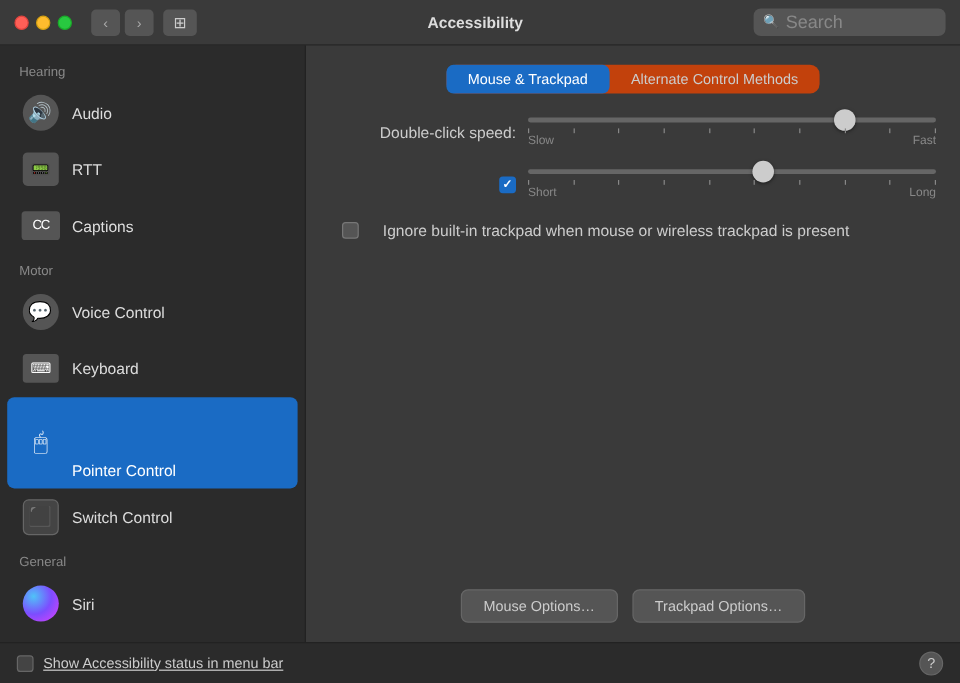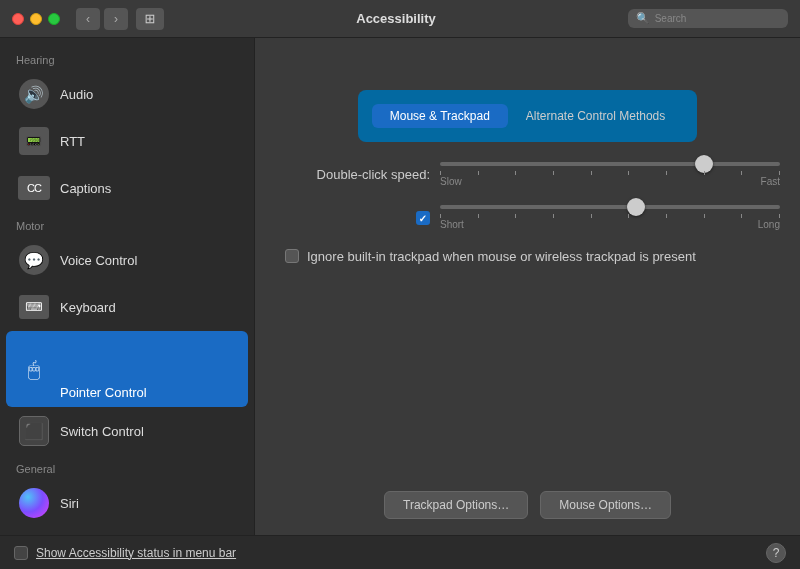--- a/index.html
+++ b/index.html
@@ -89,21 +89,21 @@
     }
     .search-icon-unicode {
       color: #aaa;
       font-size: 11px;
     }
     .search-input {
       background: transparent;
       border: none;
       outline: none;
       color: #ddd;
-      font-size: 10px;
+      font-size: 15px;
       width: 100%;
     }
     .search-input::placeholder { color: #888; }
 
     
     .main-container {
       display: flex;
       height: calc(569px - 38px - 34px);
     }
 
@@ -239,26 +239,25 @@
       flex: 1;
       background: #3a3a3a;
       display: flex;
       flex-direction: column;
       padding: 16px 20px;
     }
 
     
     .segmented-control {
       display: flex;
-      background: #0369a1;
+      background: #c2410c;
       border-radius: 8px;
-      padding: 14px;
+      padding: 0;
       align-self: center;
       margin-bottom: 20px;
-      margin-top: 36px;
     }
     .seg-btn {
       padding: 5px 18px;
       border-radius: 6px;
       border: none;
       font-size: 12px;
       font-weight: 500;
       cursor: pointer;
       color: #ccc;
       background: transparent;
@@ -329,21 +328,21 @@
     .tick {
       width: 1px;
       height: 4px;
       background: #888;
     }
 
     
     .checkbox-row {
       display: flex;
       align-items: flex-start;
-      gap: 8px;
+      gap: 20px;
       margin-bottom: 20px;
       margin-left: 10px;
     }
     .checkbox {
       width: 14px;
       height: 14px;
       background: #1a6bc4;
       border-radius: 3px;
       display: flex;
       align-items: center;
@@ -583,22 +582,22 @@
         </div>
       </div>
     </div>
 
     <div class="checkbox-row">
       <div class="checkbox unchecked"></div>
       <span class="checkbox-label">Ignore built-in trackpad when mouse or wireless trackpad is present</span>
     </div>
 
     <div class="bottom-buttons">
+      <button class="options-btn">Mouse Options…</button>
       <button class="options-btn">Trackpad Options…</button>
-      <button class="options-btn">Mouse Options…</button>
     </div>
   </div>
 </div>
 
 <div class="statusbar">
   <div class="status-checkbox"></div>
   <span class="status-label">Show Accessibility status in menu bar</span>
   <div class="help-btn">?</div>
 </div>
 

